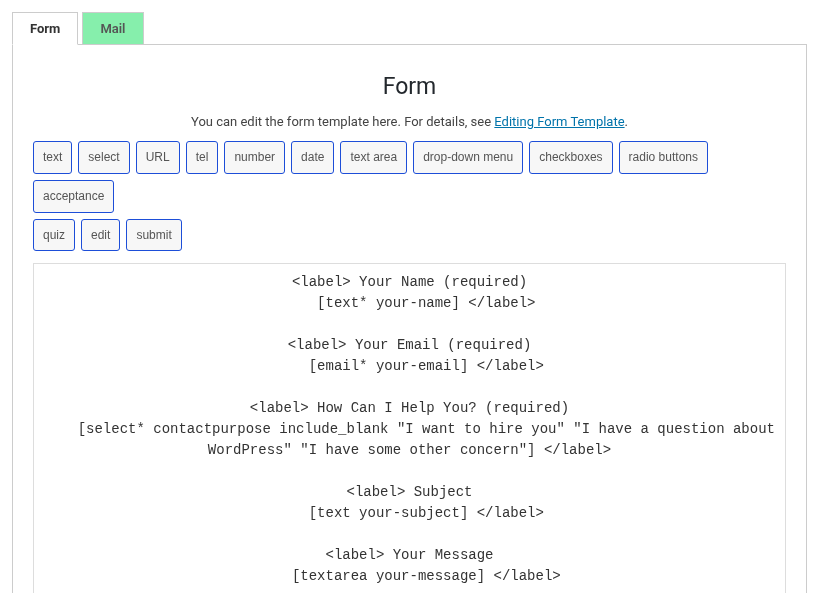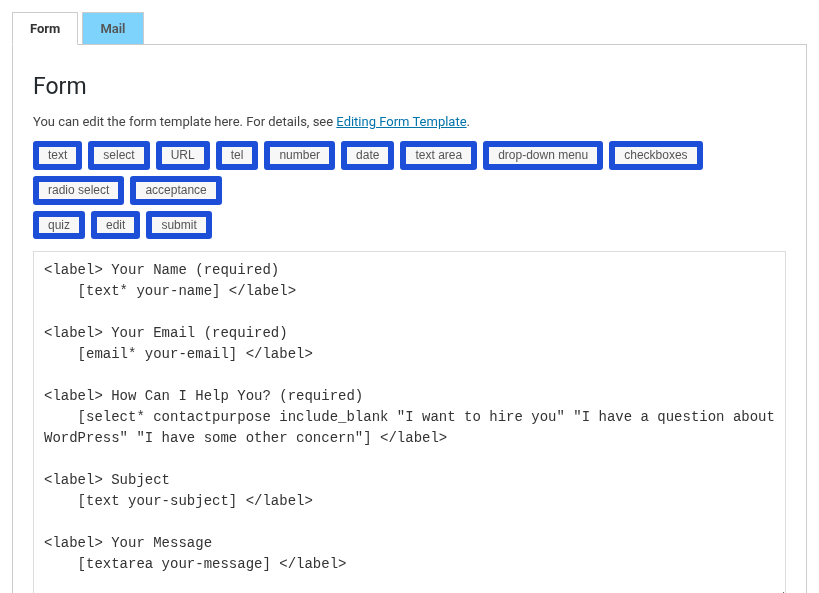--- a/index.html
+++ b/index.html
@@ -1,33 +1,33 @@
 <!DOCTYPE html>
 <html><head>
 <meta charset="utf-8">
 <style>
-  * { box-sizing: border-box; }
+  * { box-sizing: border-box; text-align: center; }
   body {
     margin: 0;
     padding: 12px;
     font-family: -apple-system, BlinkMacSystemFont, "Segoe UI", Roboto, Helvetica, Arial, sans-serif;
     background: #fff;
     color: #444;
     font-size: 13px;
   }
   .tabs {
     display: flex;
     position: relative;
     z-index: 2;
     margin-bottom: -1px;
   }
   .tab {
     padding: 8px 17px;
     border: 1px solid #ccc;
-    background: #7dd3fc;
+    background: #86efac;
     margin-right: 4px;
     font-size: 13px;
     color: #555;
     cursor: pointer;
     font-weight: 600;
   }
   .tab.active {
     background: #fff;
     border-bottom: 1px solid #fff;
     color: #333;
@@ -53,23 +53,23 @@
     color: #0073aa;
   }
   .tag-row {
     display: flex;
     flex-wrap: wrap;
     gap: 6px;
     margin-bottom: 6px;
   }
   .tag-btn {
     background: #f7f7f7;
-    border: 6px solid #1d4ed8;
+    border: 1px solid #1d4ed8;
     border-radius: 3px;
-    padding: 0 9px;
+    padding: 7px 9px;
     font-size: 12px;
     color: #555;
     cursor: pointer;
     line-height: 1.4;
   }
   textarea.form-template {
     width: 100%;
     resize: both;
     border: 1px solid #ddd;
     background: #fff;
@@ -101,21 +101,21 @@
   <div class="tag-row">
     <button class="tag-btn">text</button>
     <button class="tag-btn">select</button>
     <button class="tag-btn">URL</button>
     <button class="tag-btn">tel</button>
     <button class="tag-btn">number</button>
     <button class="tag-btn">date</button>
     <button class="tag-btn">text area</button>
     <button class="tag-btn">drop-down menu</button>
     <button class="tag-btn">checkboxes</button>
-    <button class="tag-btn">radio select</button>
+    <button class="tag-btn">radio buttons</button>
     <button class="tag-btn">acceptance</button>
   </div>
   <div class="tag-row">
     <button class="tag-btn">quiz</button>
     <button class="tag-btn">edit</button>
     <button class="tag-btn">submit</button>
   </div>
 
   <textarea class="form-template" style="">&lt;label&gt; Your Name (required)
     [text* your-name] &lt;/label&gt;

